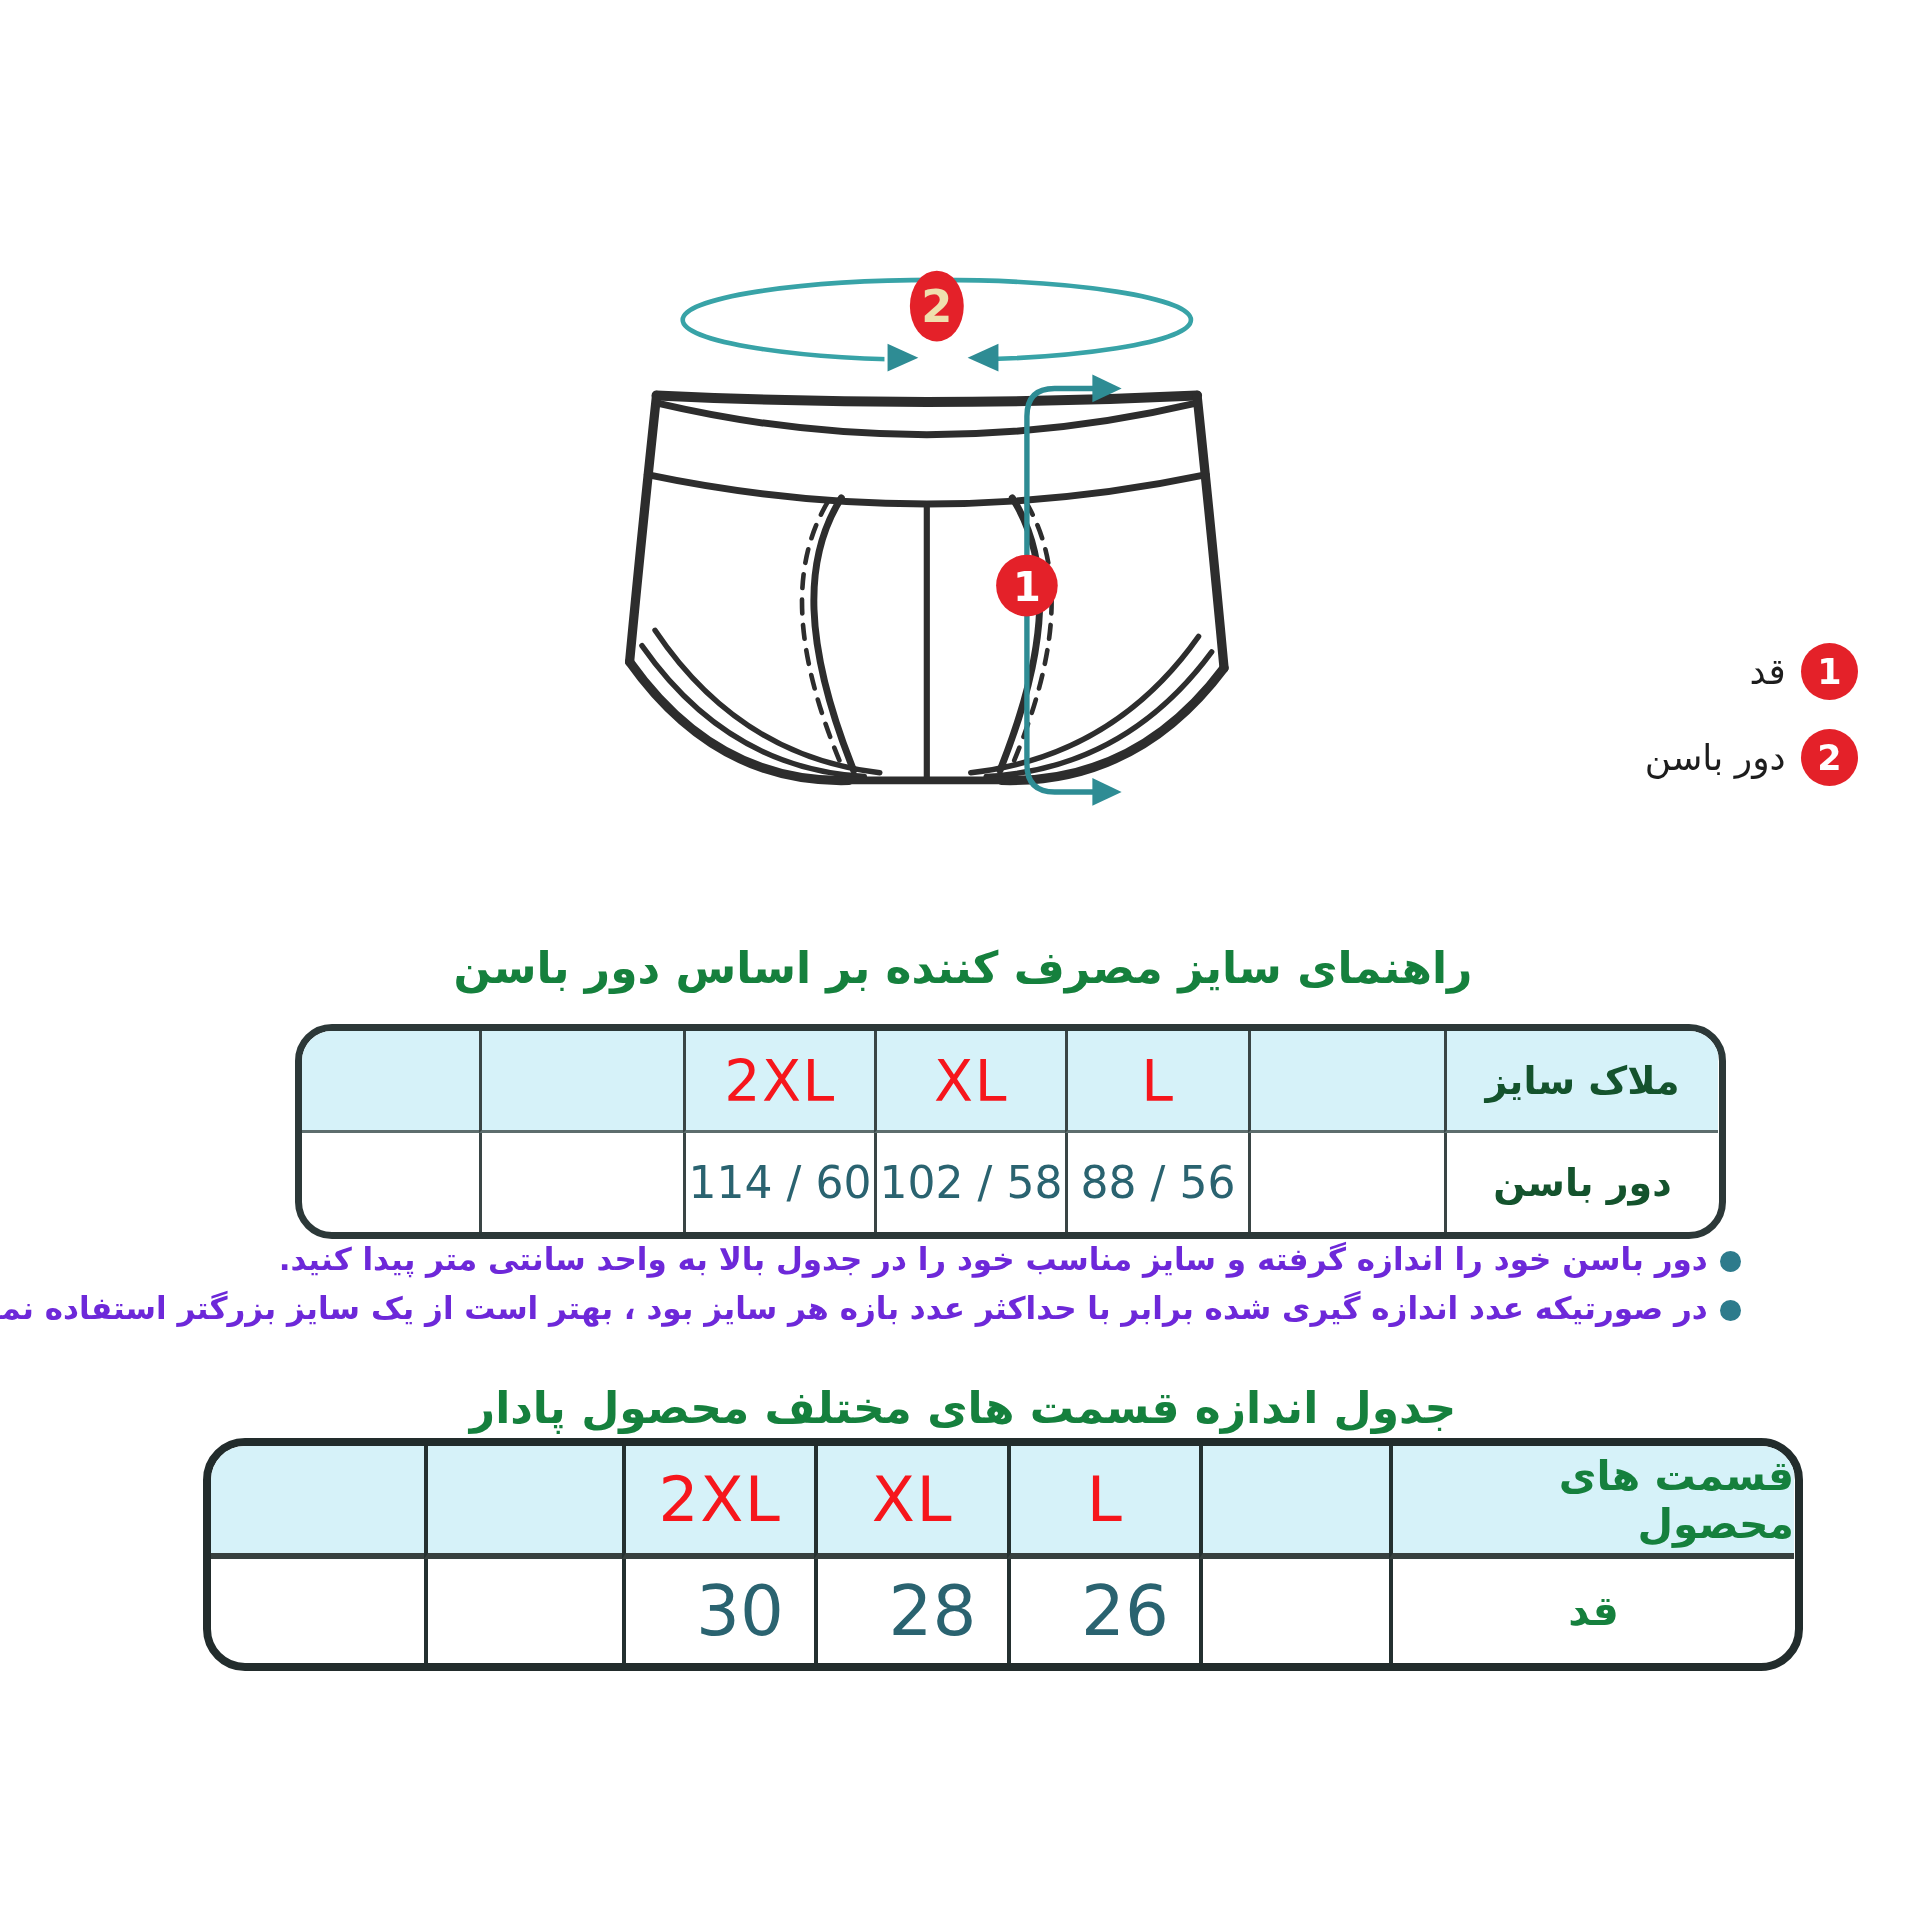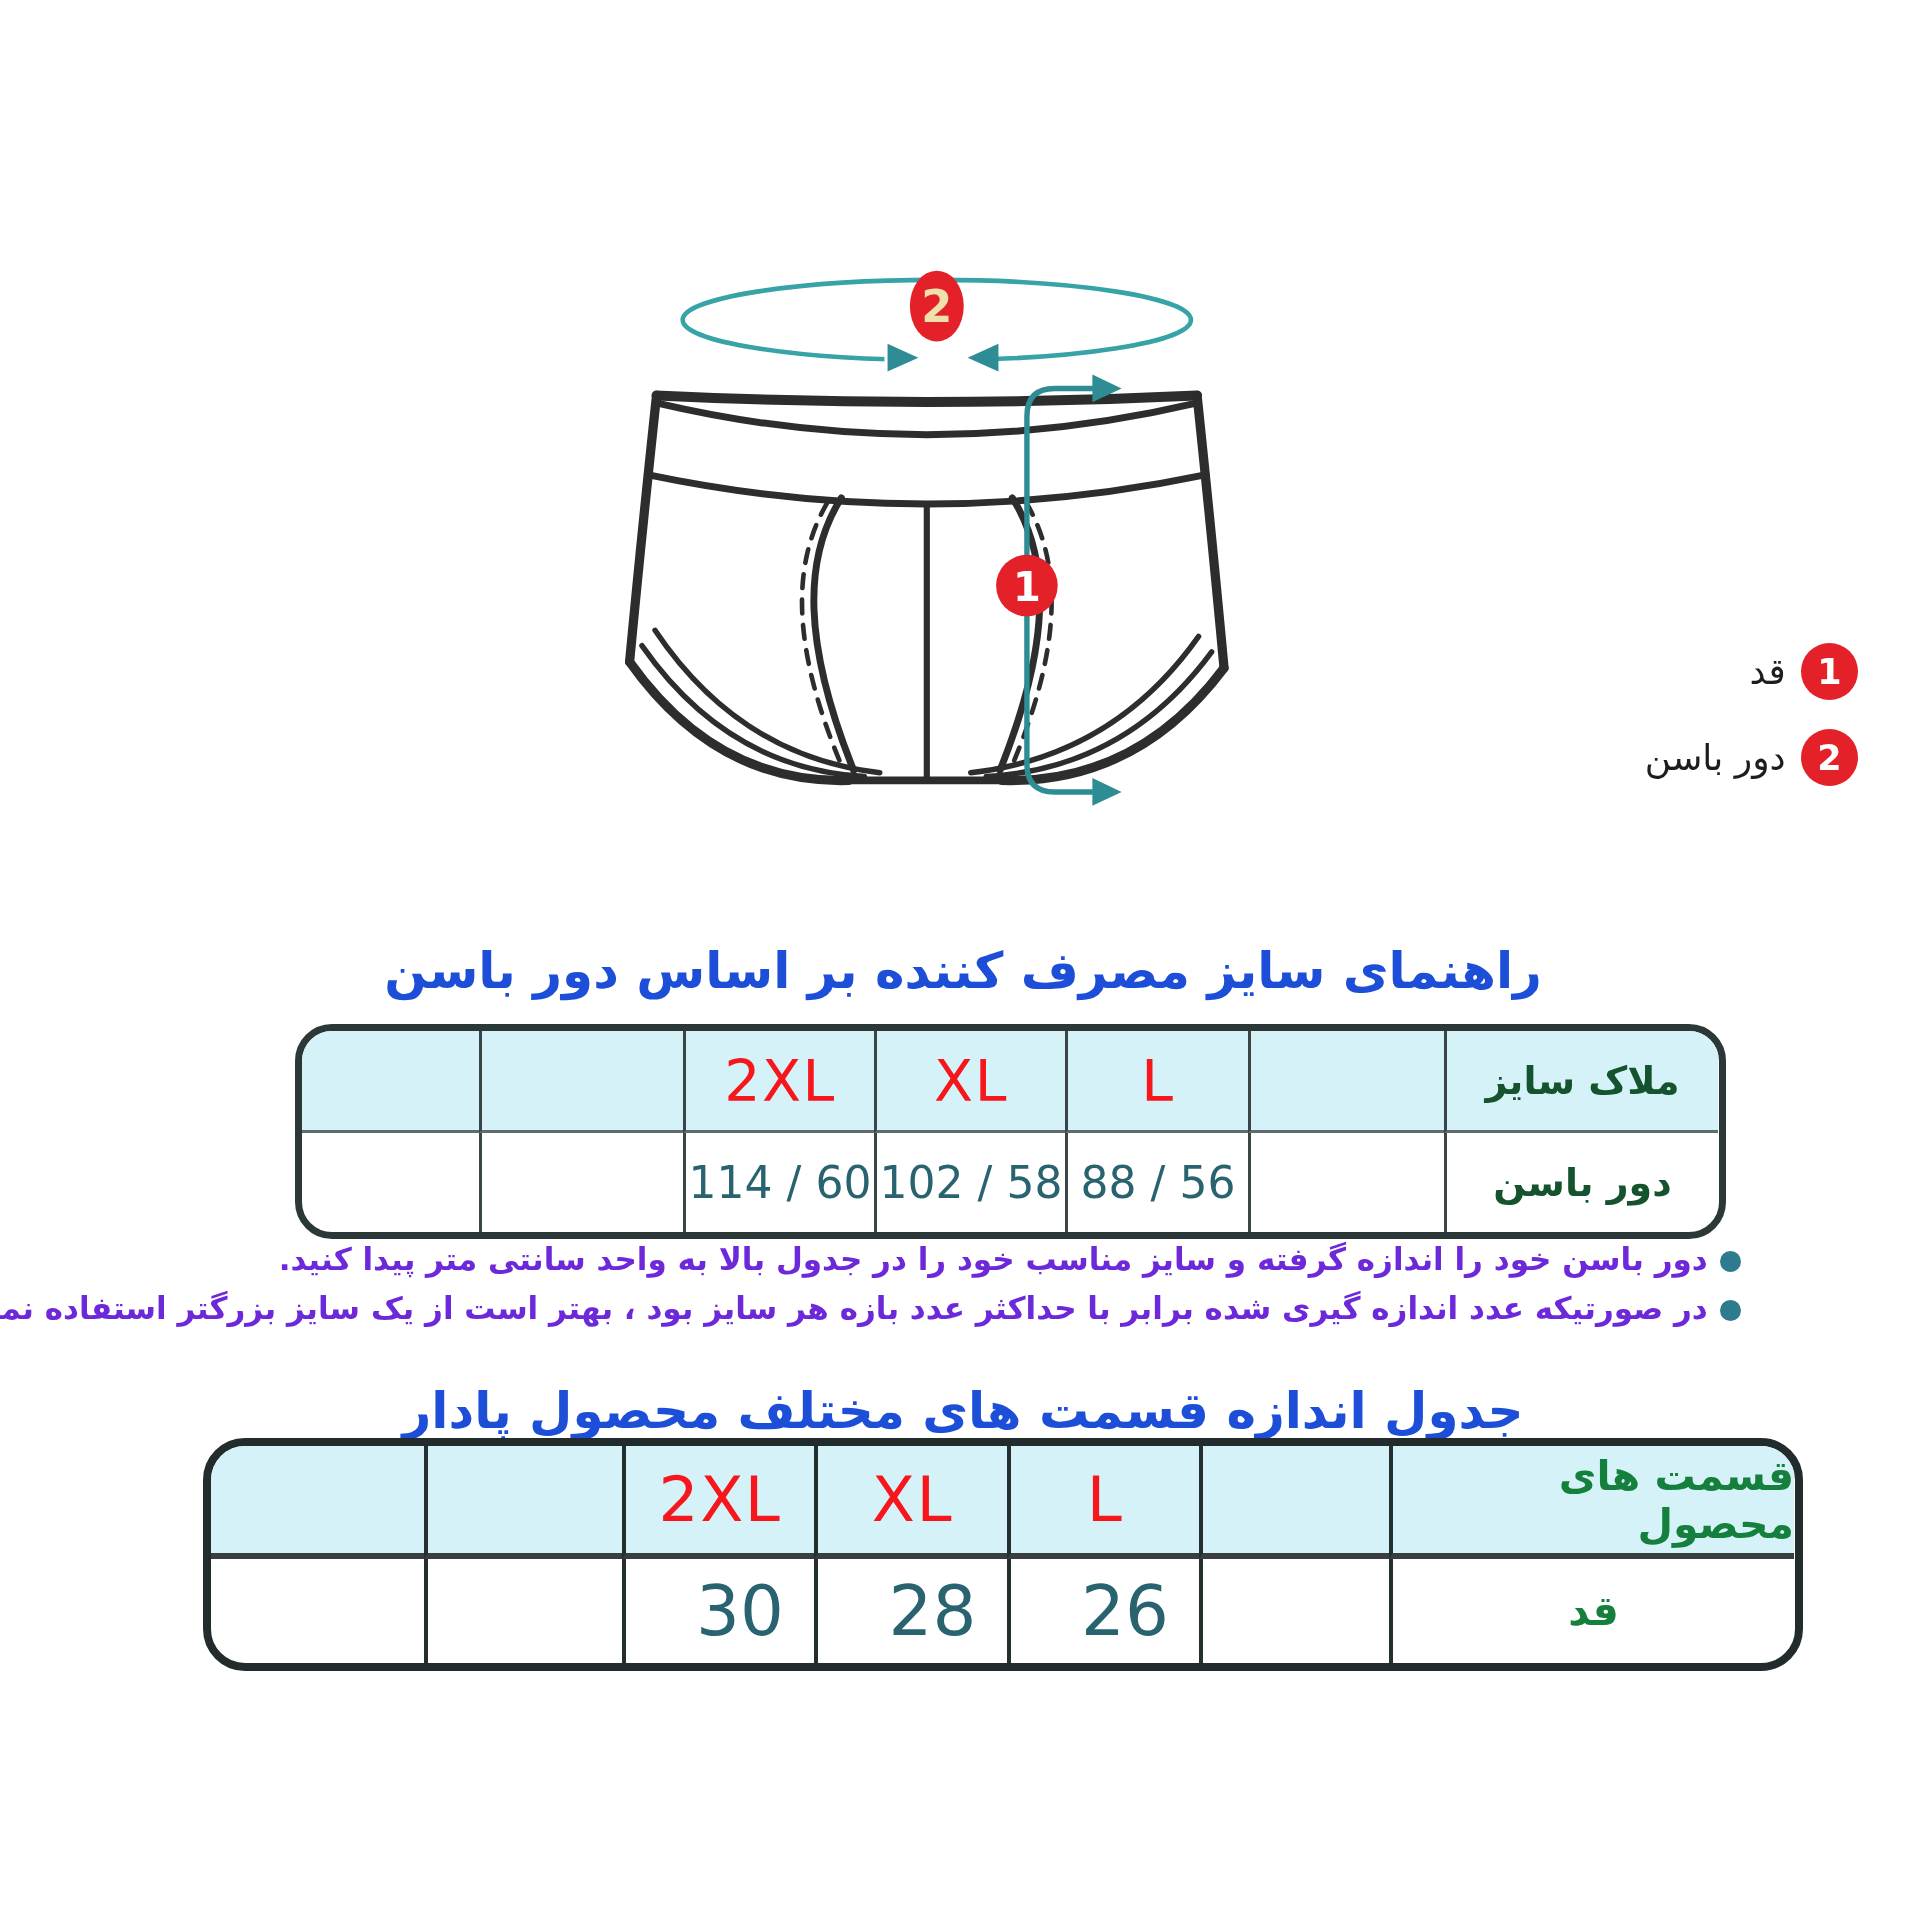--- a/index.html
+++ b/index.html
@@ -4,21 +4,21 @@
 <style>
   html,body { margin:0; padding:0; background:#ffffff; }
   .page {
     position:relative; width:1926px; height:1926px; background:#ffffff;
     font-family:"DejaVu Sans","Liberation Sans",sans-serif; overflow:hidden;
   }
   svg text { font-family:"DejaVu Sans",sans-serif; }
 
   
   .title { position:absolute; left:0; width:1926px; text-align:center;
-           font-weight:700; color:#1d4ed8; font-size:50px; }
+           font-weight:700; color:#15803d; font-size:44px; }
   .title-1 { top:942px; }
   .title-2 { top:1382px; }
 
   
   .legend-row { position:absolute; right:68px; display:flex; align-items:center; }
   .legend-row.r1 { top:643px; }
   .legend-row.r2 { top:729px; }
   .legend-label { font-size:36px; color:#1d1d1d; font-weight:500; margin-right:15.4px; }
   .badge { width:57px; height:57px; border-radius:50%; background:#e42129; color:#ffffff;
            font-size:35px; font-weight:700; display:flex; align-items:center; justify-content:center; }

